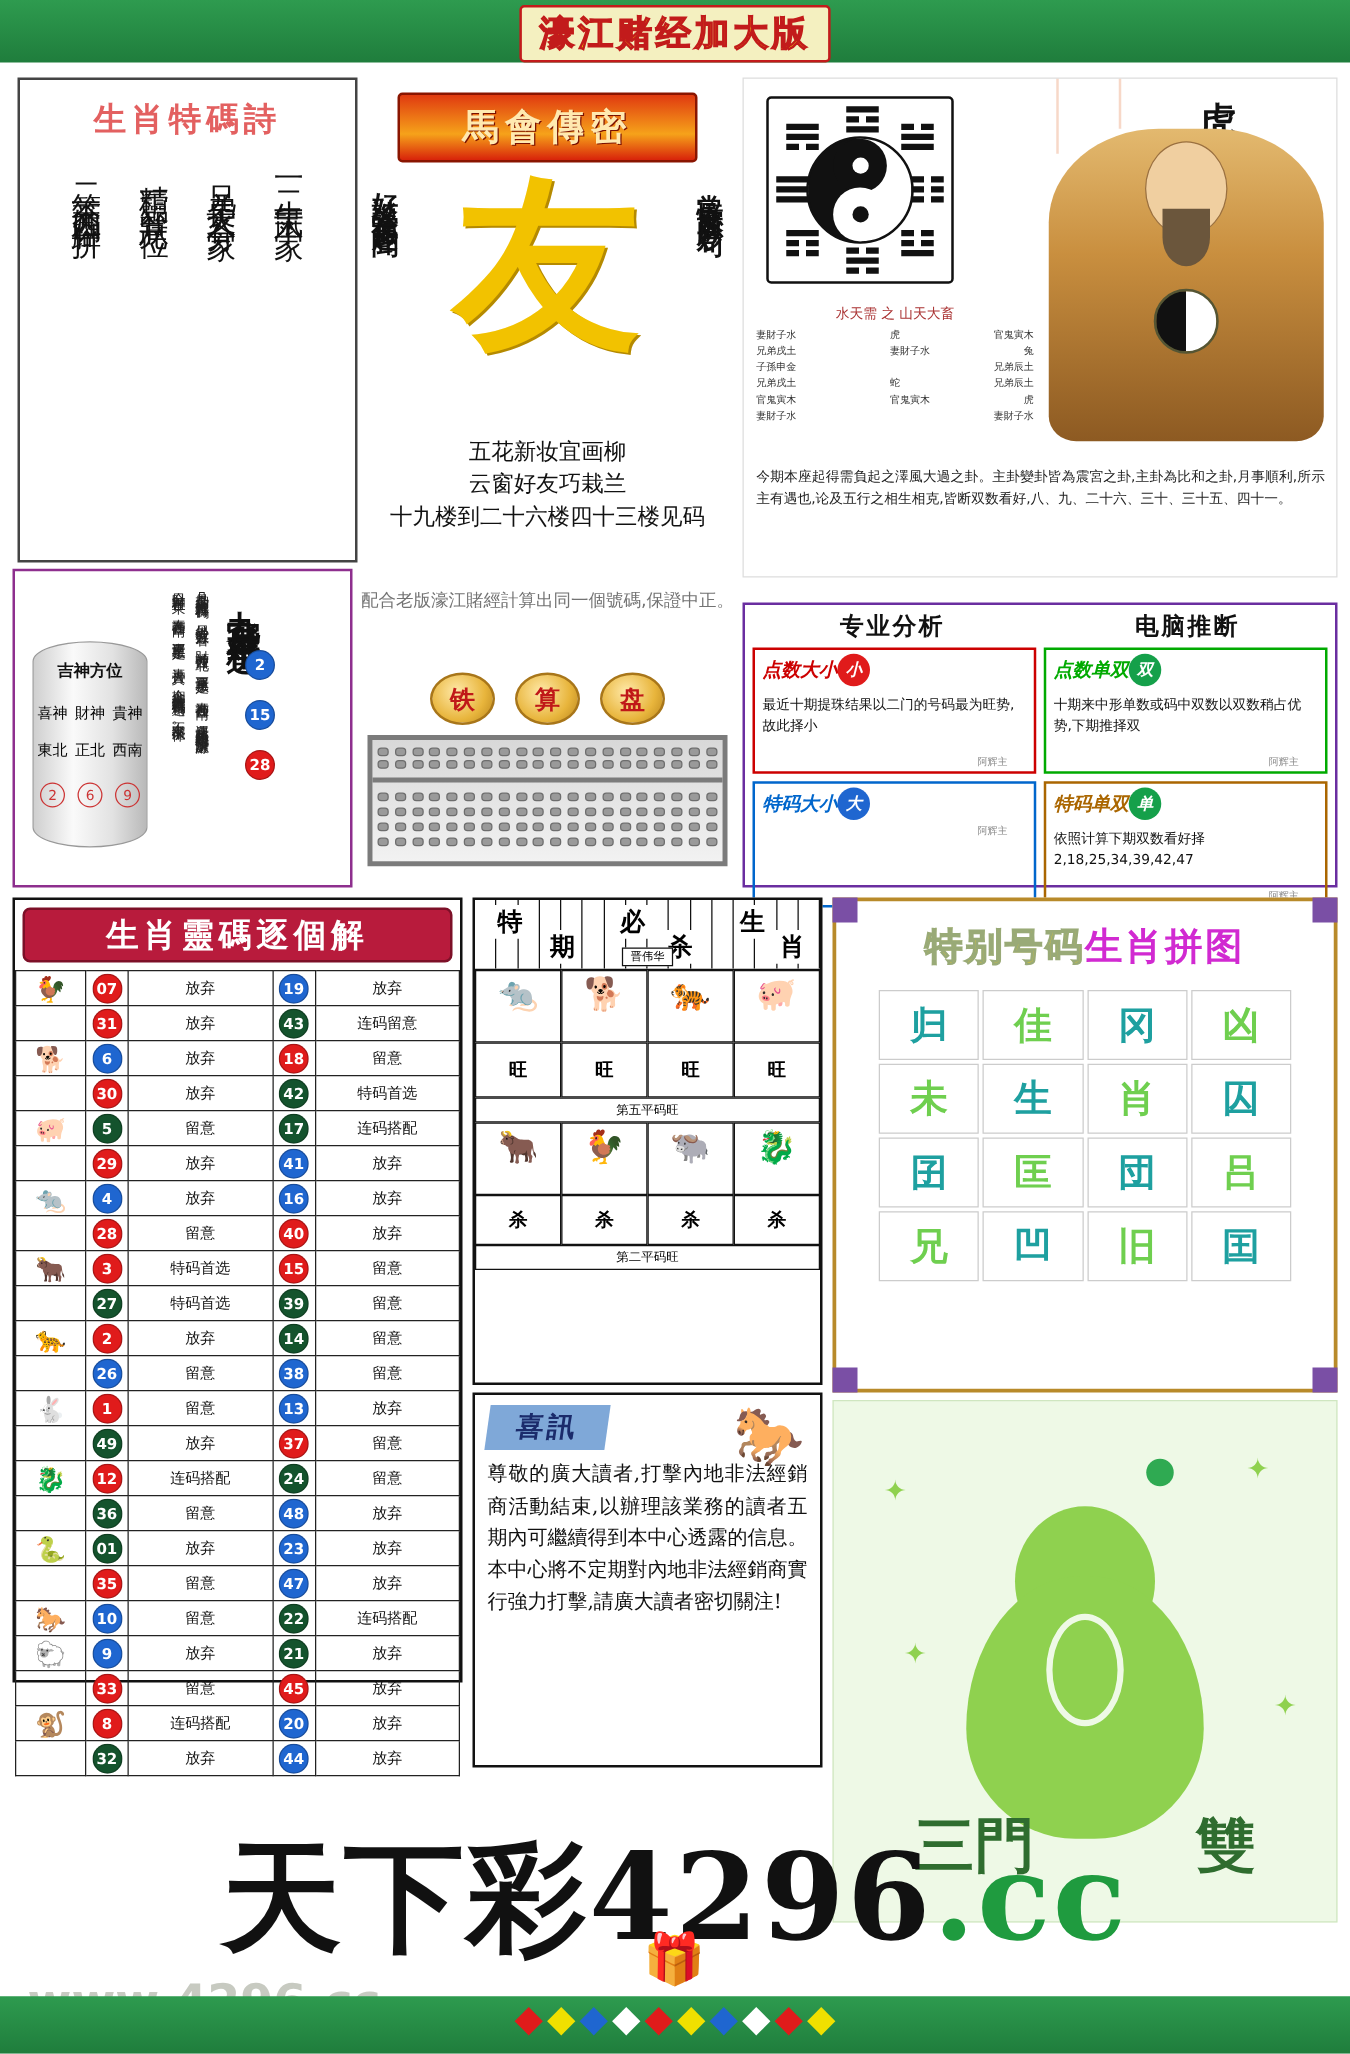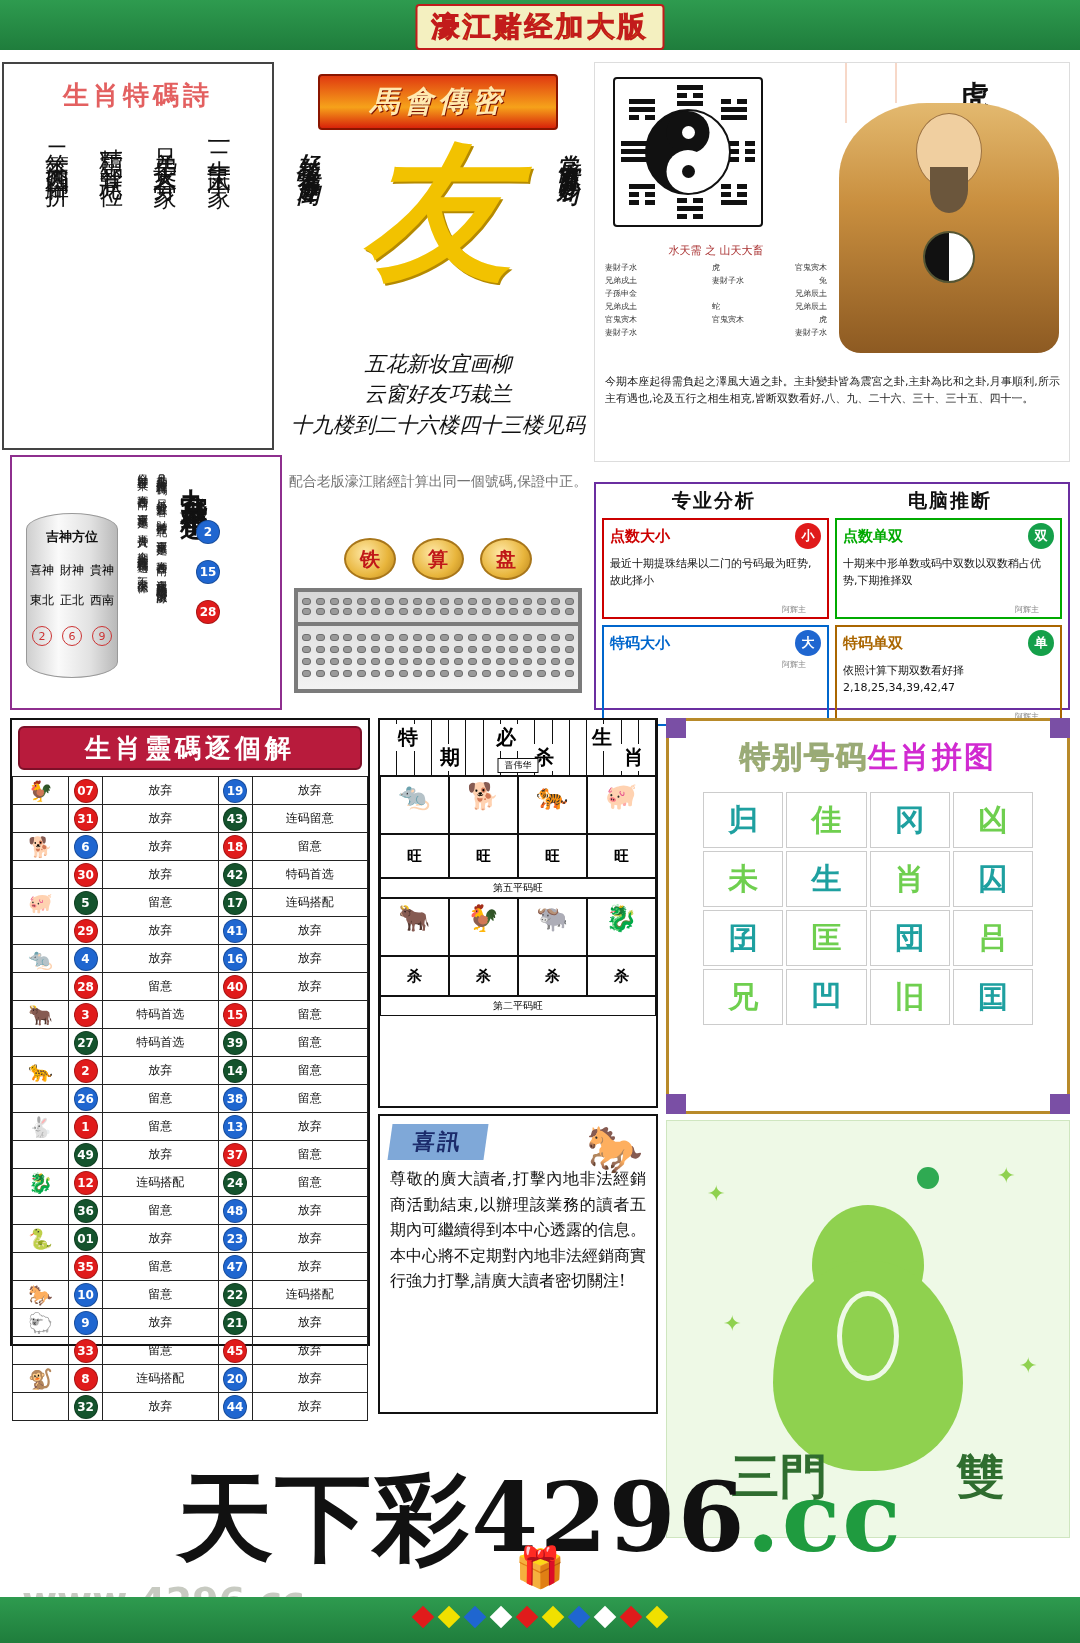--- a/index.html
+++ b/index.html
@@ -24,21 +24,21 @@
     -webkit-text-stroke:1px #c21b1b;
     background:#f4f0c0;
     padding:2px 14px; border:2px solid #c21b1b; border-radius:4px;
     white-space:nowrap;
   }
 
   
   .box { position:absolute; background:#fff; }
 
   
-  #poem { left:2px; top:62px; width:272px; height:388px; border:2px solid #444; }
+  #poem { left:14px; top:62px; width:272px; height:388px; border:2px solid #444; }
   #poem .ptitle {
     text-align:center; font-family:"DejaVu Serif","Liberation Serif",serif;
     font-size:26px; font-weight:bold; color:#e36060; letter-spacing:4px;
     margin-top:14px;
   }
   #poem .pcols { display:flex; flex-direction:row-reverse; justify-content:center; gap:18px; margin-top:16px;}
   #poem .pcol {
     writing-mode:vertical-rl; text-orientation:upright;
     font-family:"DejaVu Serif","Liberation Serif",serif;
     font-size:24px; line-height:1.5; letter-spacing:6px; color:#111;
@@ -66,21 +66,21 @@
   .cyl-label {
     position:absolute; width:100%; text-align:center; font-size:13px; color:#111; font-weight:bold;
   }
   .cyl-row { position:absolute; width:100%; display:flex; justify-content:space-around; font-size:12px; }
   .cyl-num {
     width:20px; height:20px; border-radius:50%; border:1px solid #c33; color:#c33;
     display:flex; align-items:center; justify-content:center; font-size:11px;
   }
 
   
-  #mahui { left:288px; top:62px; width:300px; height:400px;font-style:italic; }
+  #mahui { left:288px; top:62px; width:300px; height:400px; }
   #mahui .mh-title {
     margin:12px auto 0; width:240px; height:56px;
     background:linear-gradient(#e03a10,#f6a21a 60%,#d8230a);
     border:2px solid #8a1500; border-radius:4px;
     color:#ffe9b0; font-size:29px; font-weight:bold; letter-spacing:5px;
     display:flex; align-items:center; justify-content:center;
     font-family:"DejaVu Serif","Liberation Serif",serif;
     text-shadow:1px 1px 0 #7a1000;
   }
   #mahui .mh-body { position:relative; height:215px; }
@@ -92,21 +92,21 @@
   #mahui .mh-left { left:6px; }
   #mahui .mh-right { right:6px; }
   #mahui .mh-char {
     position:absolute; left:50%; top:6px; transform:translateX(-50%);
     font-size:150px; line-height:1; font-weight:bold; color:#f2c200;
     font-family:"DejaVu Serif","Liberation Serif",serif;
     text-shadow:2px 2px 0 #b58a00;
   }
   #mahui .mh-lines {
     text-align:center; font-family:"DejaVu Serif","Liberation Serif",serif;
-    font-size:21px; line-height:1.45; color:#111; margin-top:4px;
+    font-size:18px; line-height:1.45; color:#111; margin-top:4px;
   }
 
   
   #note { left:288px; top:470px; width:300px; height:62px; text-align:center;
           font-size:14px; line-height:1.7; color:#737373; }
 
   
   #abacus { left:288px; top:538px; width:300px; height:172px; }
   #abacus .coins { display:flex; justify-content:center; gap:16px; }
   #abacus .coin {
@@ -174,21 +174,21 @@
   .an-head { display:flex; }
   .an-head div {
     flex:1; text-align:center; font-size:19px; font-weight:bold; color:#111;
     padding:4px 0; font-family:"DejaVu Serif","Liberation Serif",serif; letter-spacing:2px;
   }
   .an-grid { display:grid; grid-template-columns:1fr 1fr; gap:6px; padding:0 6px 6px; }
   .an-card { border:2px solid #c00; }
   .an-card.green { border-color:#0a0; }
   .an-card.blue { border-color:#06c; }
   .an-card.brown { border-color:#a60; }
-  .an-card .t { display:flex; align-items:center; justify-content:space-between; padding:3px 6px; }
+  .an-card .t { display:flex; align-items:center; justify-content:flex-start; padding:3px 6px;font-style:italic; }
   .an-card .t span.label { font-size:15px; font-weight:bold; color:#c00; }
   .an-card.green .t span.label { color:#0a0; }
   .an-card.blue .t span.label { color:#06c; }
   .an-card.brown .t span.label { color:#a60; }
   .an-card .ball {
     width:26px; height:26px; border-radius:50%; color:#fff; font-size:13px;
     display:flex; align-items:center; justify-content:center; font-weight:bold;
   }
   .an-card .body { font-size:11px; line-height:1.5; padding:4px 6px; color:#111; min-height:52px; }
   .an-card .sig { text-align:right; font-size:8px; color:#888; padding:0 21px 2px; }

